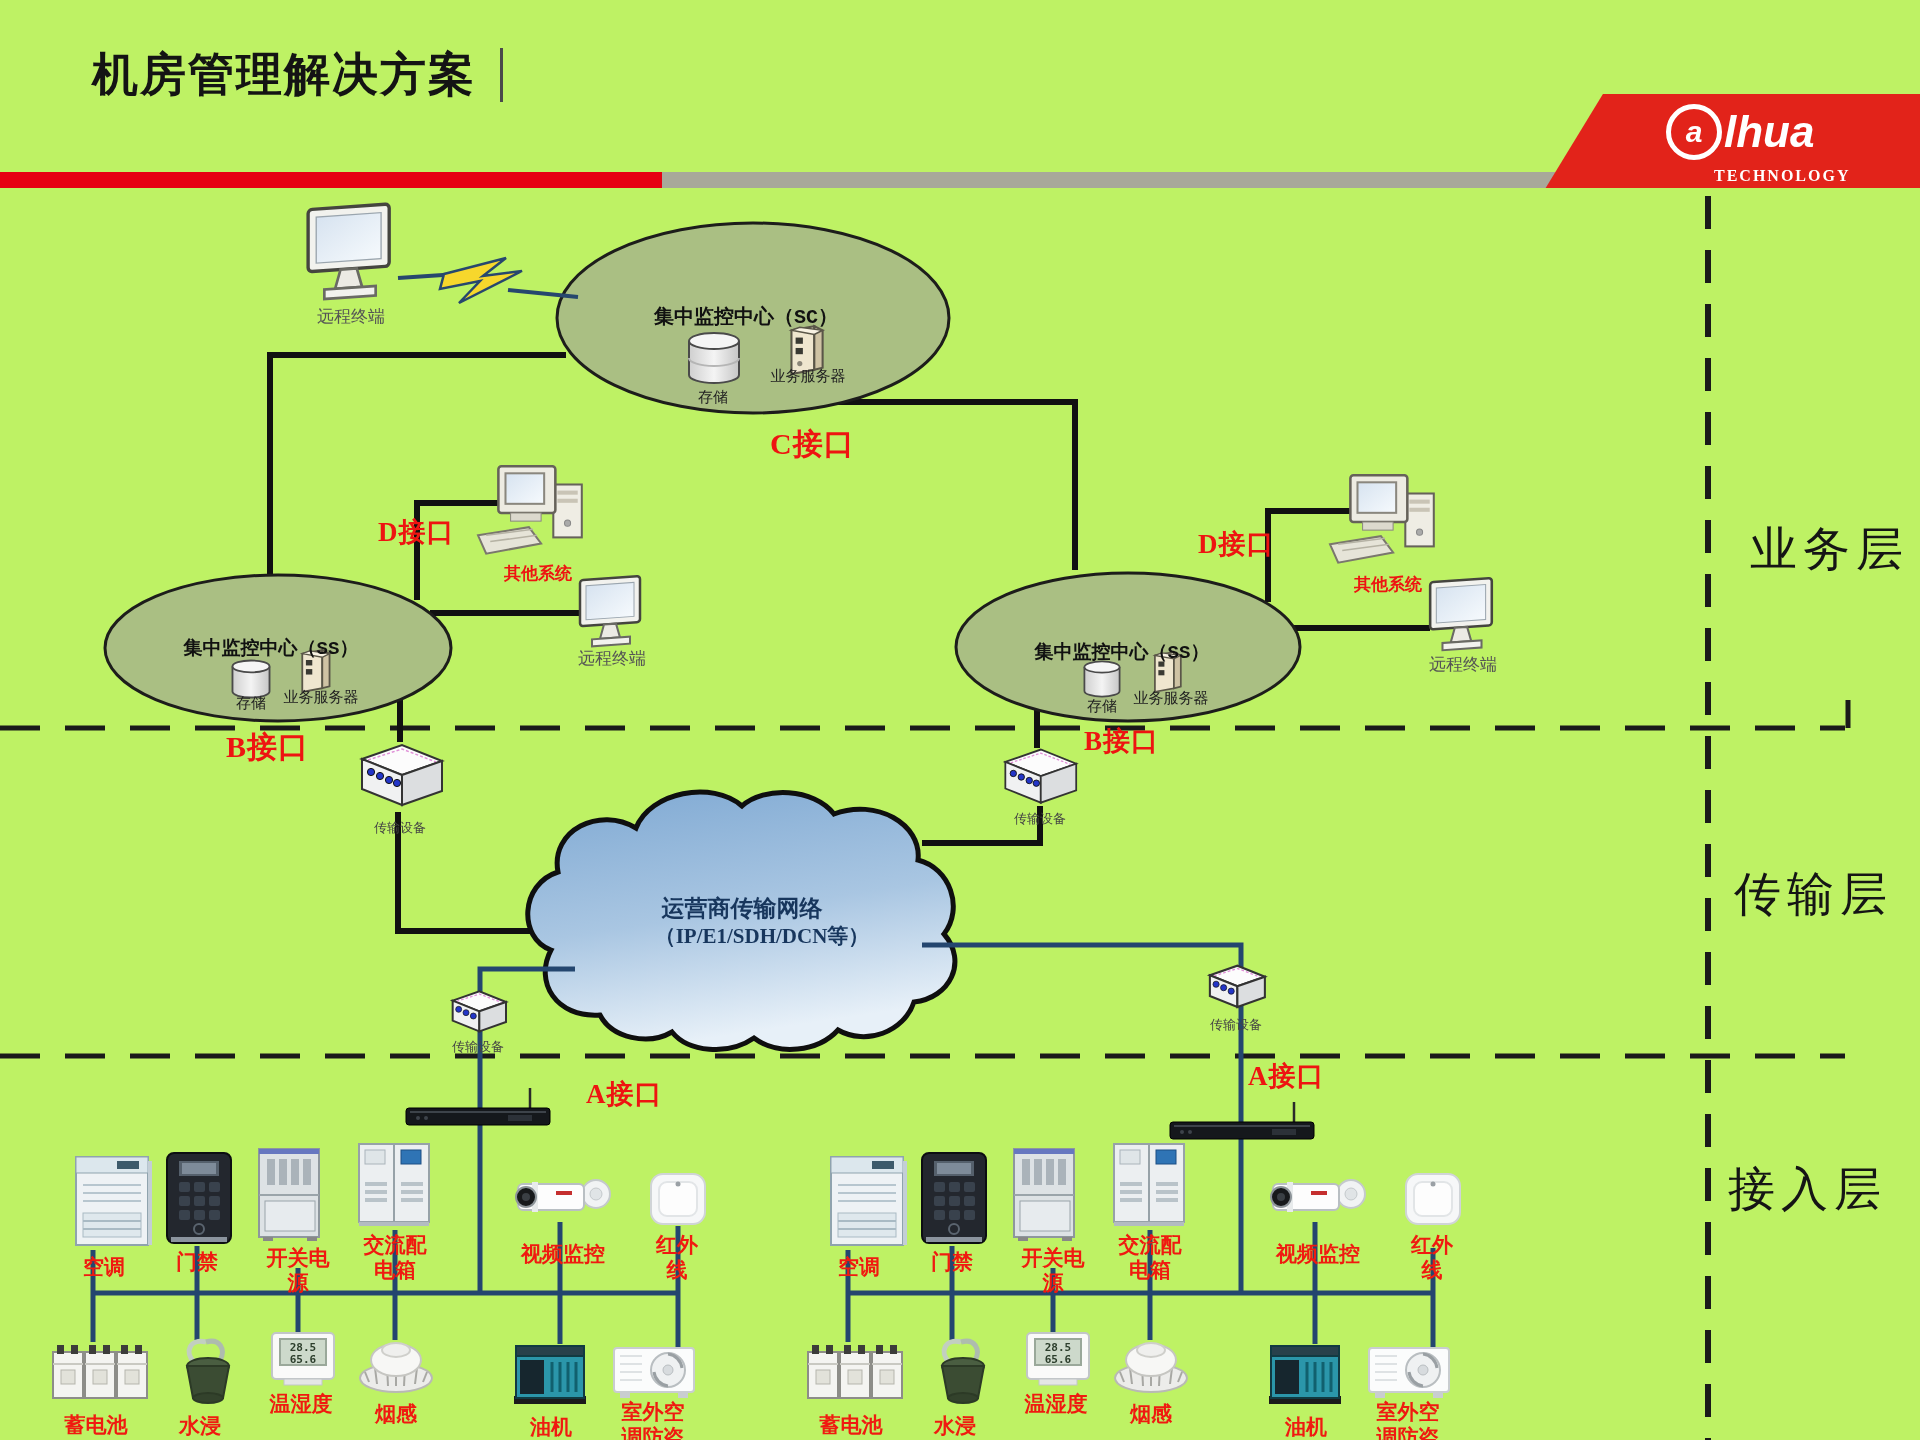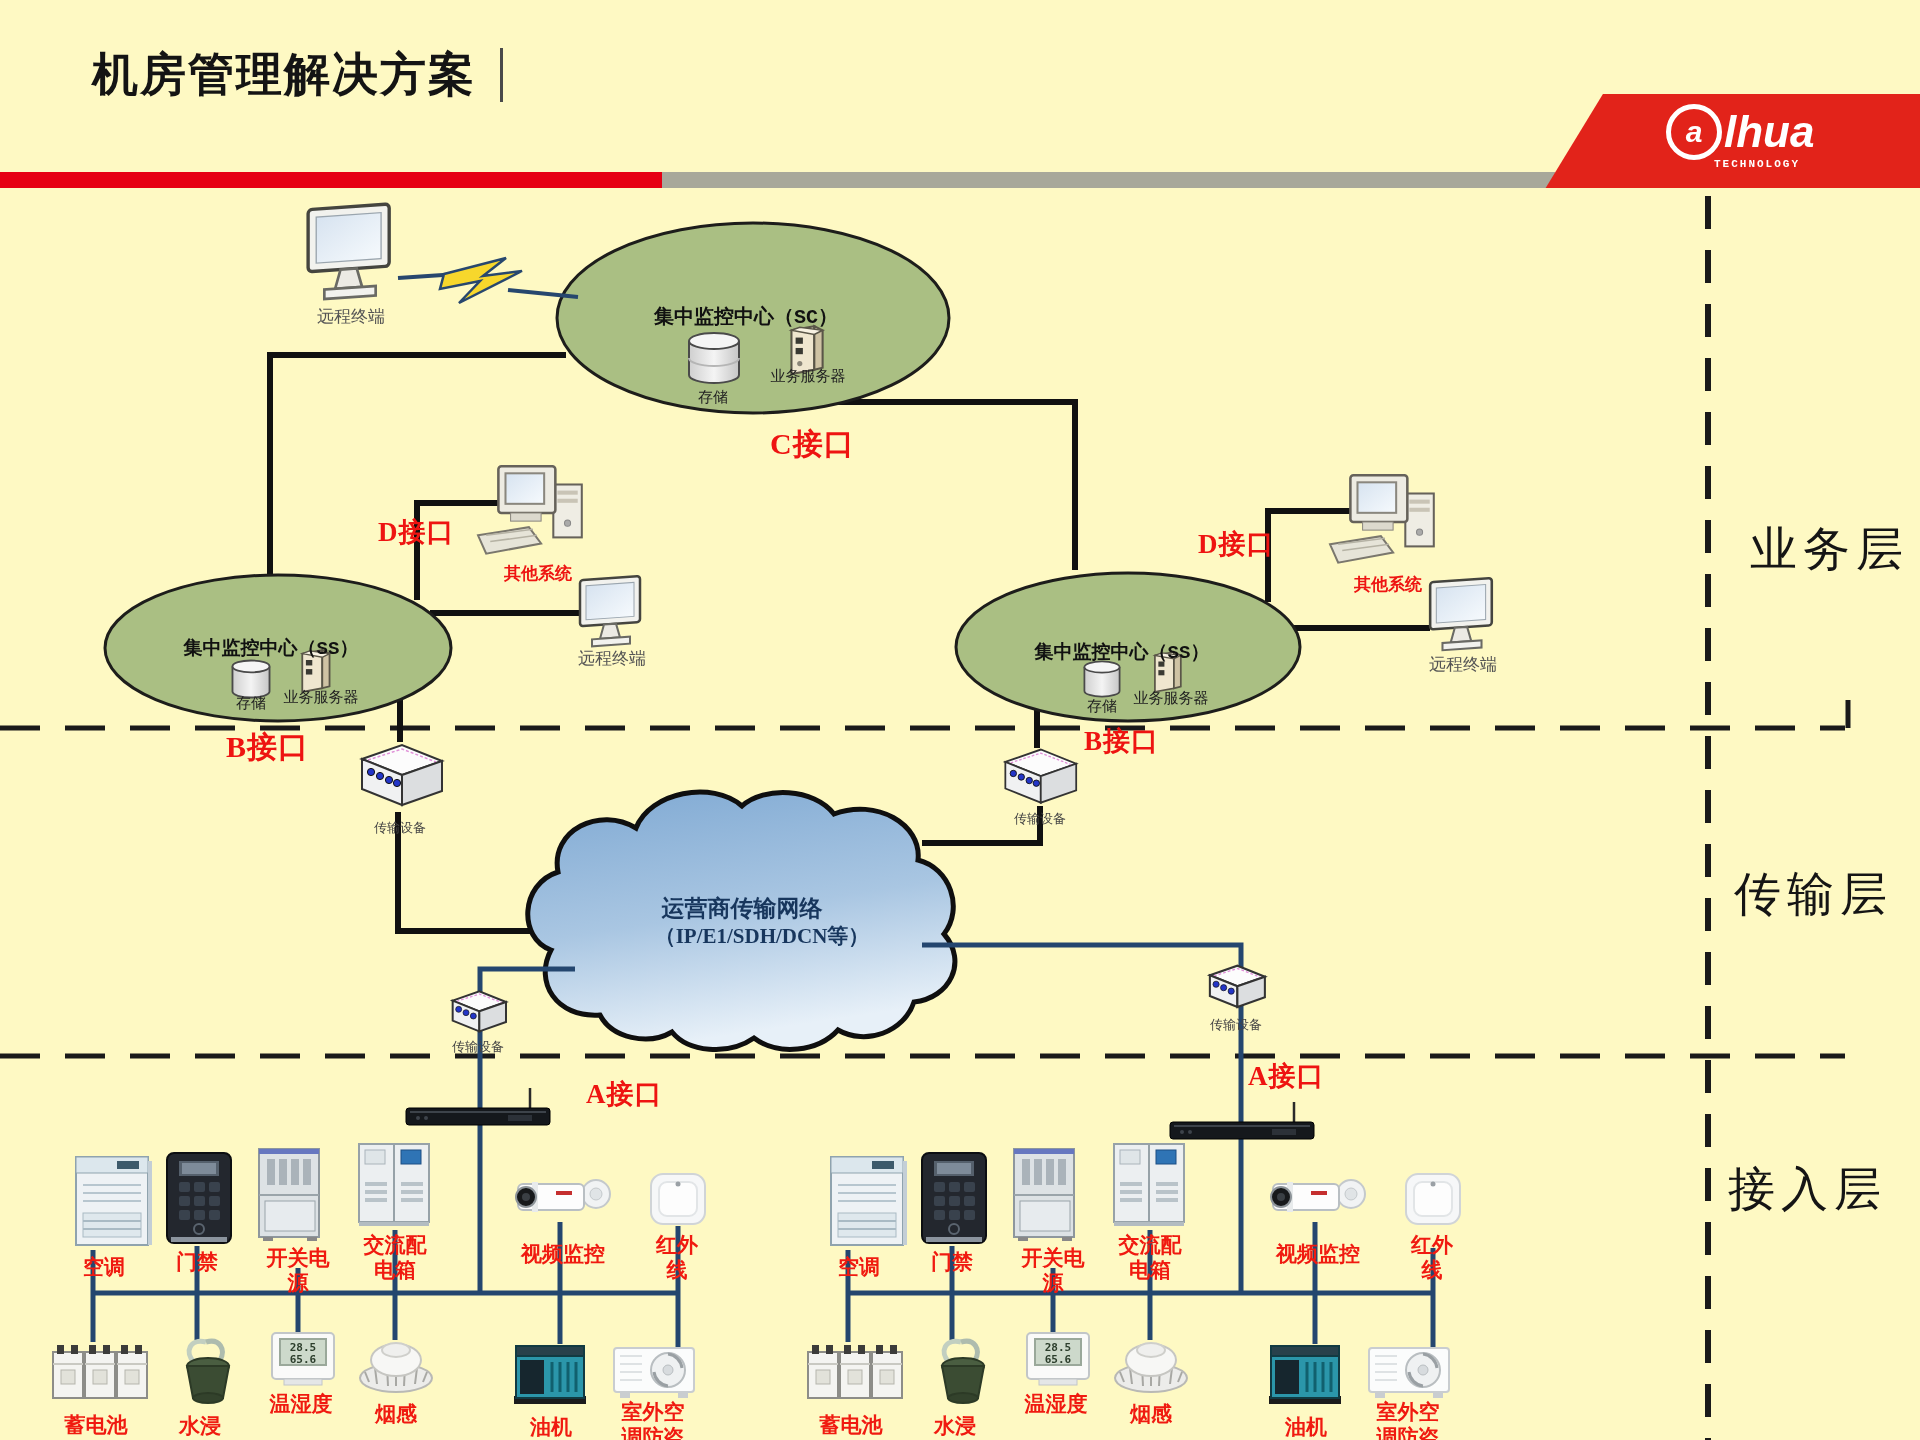--- a/index.html
+++ b/index.html
@@ -1,34 +1,34 @@
 <!DOCTYPE html>
 <html><head>
 <meta charset="utf-8">
 <style>
   html,body{margin:0;padding:0;background:#fff;}
-  #page{position:relative;width:1920px;height:1440px;background:#fef9c3;overflow:hidden;
+  #page{position:relative;width:1920px;height:1440px;background:#bef264;overflow:hidden;
         font-family:"Liberation Serif","DejaVu Serif",serif;}
   #lines{position:absolute;left:0;top:0;z-index:1;}
   
   #title{position:absolute;left:92px;top:44px;z-index:3;display:flex;align-items:center;
          font-size:46px;font-weight:bold;letter-spacing:2px;color:#141414;}
   #title .tdiv{display:inline-block;width:0;height:54px;border-left:3px solid #4a4a4a;margin:0 24px;}
   #title .tred{color:#ee1411;}
   .bar{position:absolute;top:172px;height:16px;z-index:2;}
   #bar-red{left:0;width:662px;background:#e60012;}
   #bar-gray{left:662px;width:893px;background:#a8a89a;}
   #logo{position:absolute;left:1538px;top:94px;width:382px;height:94px;background:#e2231a;z-index:4;
         clip-path:polygon(17% 0,100% 0,100% 100%,2% 100%);color:#fff;}
   #logo .brand{position:absolute;left:128px;top:10px;font-family:"Liberation Sans","DejaVu Sans",sans-serif;
         font-style:italic;font-weight:bold;font-size:44px;display:flex;align-items:center;}
   #logo .ring{display:inline-flex;align-items:center;justify-content:center;width:46px;height:46px;
         border:5px solid #fff;border-radius:50%;font-size:30px;margin-right:2px;}
-  #logo .sub{position:absolute;left:176px;top:64px;font-family:Liberation Mono, monospace;
-        font-size:11px;letter-spacing:2px;font-weight:bold;}
+  #logo .sub{position:absolute;left:176px;top:73px;font-family:Liberation Serif, serif;
+        font-size:16px;letter-spacing:2px;font-weight:bold;}
   
   .layer{position:absolute;font-size:47px;color:#151515;letter-spacing:6px;z-index:2;}
   
   .iface{position:absolute;color:#ee1411;font-weight:bold;font-size:27px;z-index:3;letter-spacing:1px;}
   
   .ctitle{position:absolute;font-family:Liberation Mono, monospace;
           font-weight:bold;font-size:20px;color:#111;z-index:3;transform:translateX(-50%);white-space:nowrap;}
   .slabel{position:absolute;font-size:15px;color:#222;z-index:3;transform:translateX(-50%);white-space:nowrap;}
   .glabel{position:absolute;font-size:17px;color:#555;z-index:3;transform:translateX(-50%);white-space:nowrap;}
   .tlabel{position:absolute;font-size:13px;color:#444;z-index:3;transform:translateX(-50%);white-space:nowrap;}

